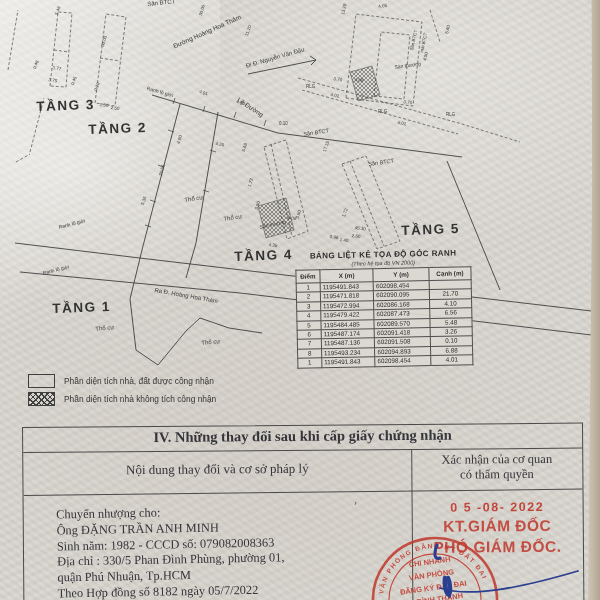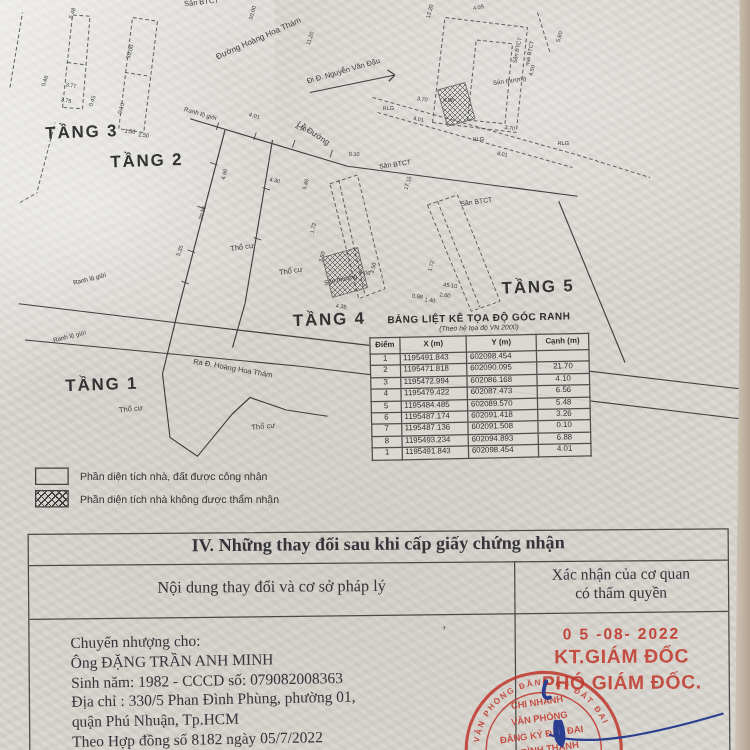--- a/index.html
+++ b/index.html
@@ -268,21 +268,21 @@
     </table>
   </div>
 
   <div class="legend" id="legend">
       <div class="legend-row">
         <span class="sw sw-plain"></span>
         <span class="legend-label">Phần diện tích nhà, đất được công nhận</span>
       </div>
       <div class="legend-row">
         <span class="sw sw-hatch"></span>
-        <span class="legend-label">Phần diện tích nhà không được thẩm nhận</span>
+        <span class="legend-label">Phần diện tích nhà không tích công nhận</span>
       </div>
     </div>
 
   <div class="big-table">
     <div class="bt-title">IV. Những thay đổi sau khi cấp giấy chứng nhận</div>
     <div class="bt-line-title"></div>
     <div class="bt-line-head"></div>
     <div class="bt-divider"></div>
     <div class="bt-head-left">Nội dung thay đổi và cơ sở pháp lý</div>
     <div class="bt-head-right">

